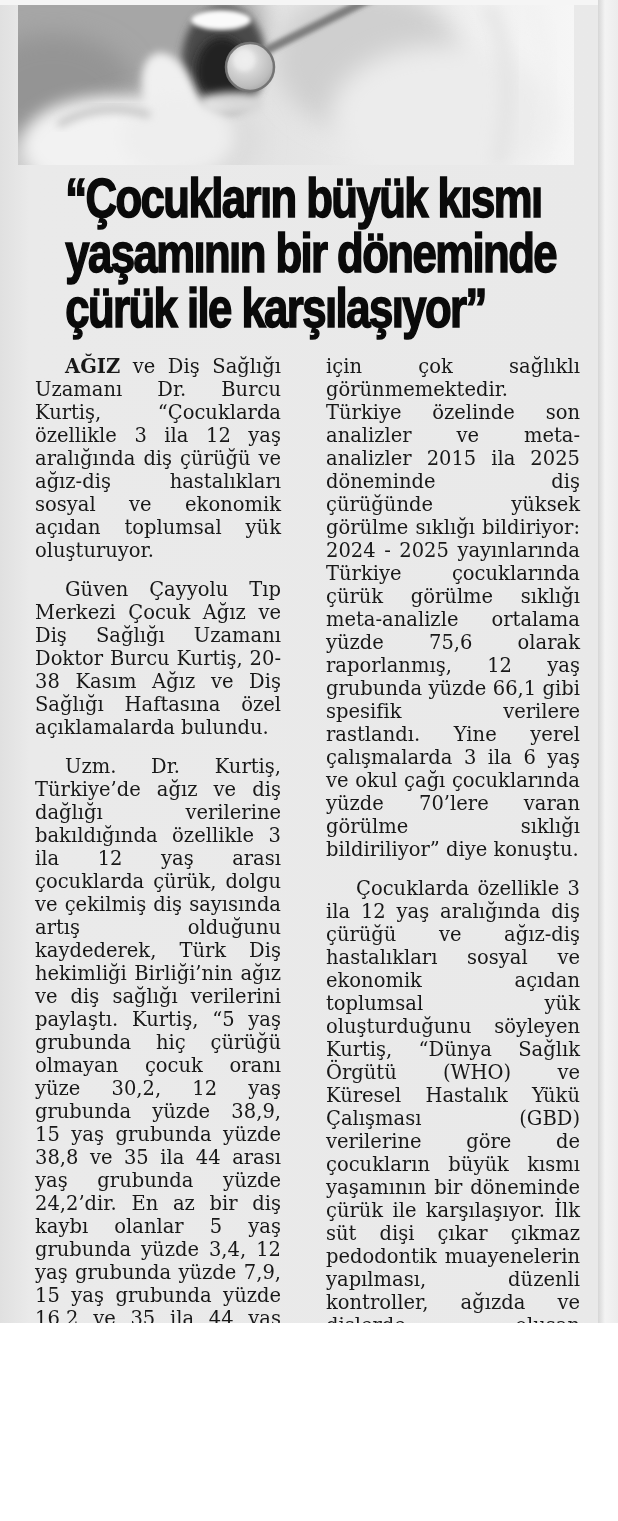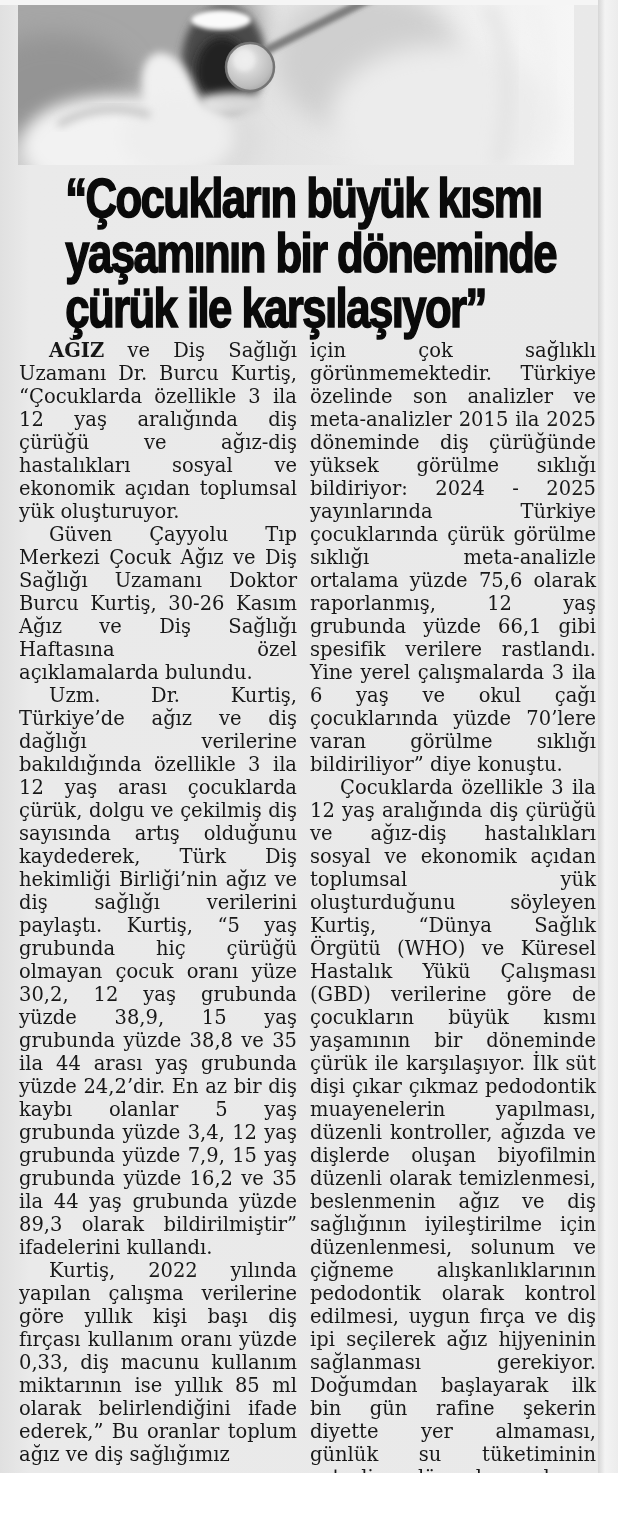--- a/index.html
+++ b/index.html
@@ -1,17 +1,17 @@
 <!DOCTYPE html>
 <html lang="tr"><head>
 <meta charset="utf-8">
 <style>
   html,body{margin:0;padding:0;}
   body{width:618px;background:#ffffff;font-family:"DejaVu Serif",serif;}
-  .page{position:relative;width:618px;height:1521px;overflow:hidden;background:#fdba74;}
+  .page{position:relative;width:618px;height:1323px;overflow:hidden;background:#fdba74;}
 
   .content-bg{position:absolute;left:0;top:0;width:598px;height:1473px;
       background:linear-gradient(90deg,#e0e0e0 0px,#eaeaea 30px,#e9e9e9 100%);}
   .edge-band{position:absolute;left:598px;top:0;width:20px;height:1473px;
       background:linear-gradient(90deg,#d6d6d6 0%,#f3f3f3 35%,#ececec 100%);}
   .top-strip{position:absolute;left:0;top:0;width:598px;height:5px;background:#f5f5f5;}
   .bottom-strip{position:absolute;left:0;top:1473px;width:618px;height:48px;background:#ffffff;}
 
   .photo{position:absolute;left:18px;top:5px;width:556px;height:160px;overflow:hidden;background:#e8e8e8;}
 
@@ -20,21 +20,21 @@
       font-size:56px;line-height:55px;letter-spacing:-2px;color:#0a0a0a;
       -webkit-text-stroke:1.6px #0a0a0a;
       transform:scaleX(0.78);transform-origin:50% 0;}
   .hl-line{white-space:nowrap;}
 
   .columns{position:absolute;left:19px;top:339px;width:577px;display:flex;gap:13px;}
   .col{font-size:19.5px;line-height:23px;color:#181818;text-align:justify;
       hyphens:auto;-webkit-hyphens:auto;}
   .col-left{width:278px;}
   .col-right{width:286px;}
-  .para{margin:0;}
+  .para{margin:16px;}
   .para.indent{text-indent:30px;}
   .para b{font-weight:700;}
 </style>
 </head>
 <body>
 
 <div class="page">
   <div class="content-bg" style="background-color: rgb(233, 233, 233);"></div>
   <div class="edge-band"></div>
   <div class="top-strip"></div>
@@ -90,21 +90,21 @@
 
   <h1 class="headline" style="color: rgb(10, 10, 10);">
       <div class="hl-line">“Çocukların büyük kısmı</div>
       <div class="hl-line">yaşamının bir döneminde</div>
       <div class="hl-line">çürük ile karşılaşıyor”</div>
     </h1>
 
   <div class="columns">
     <div class="col col-left" style="color: rgb(24, 24, 24);">
         <p class="para indent"><b>AĞIZ</b> ve Diş Sağlığı Uzamanı Dr. Burcu Kurtiş, “Çocuklarda özellikle 3 ila 12 yaş aralığında diş çürüğü ve ağız-diş hastalıkları sosyal ve ekonomik açıdan toplumsal yük oluşturuyor.</p>
-        <p class="para indent">Güven Çayyolu Tıp Merkezi Çocuk Ağız ve Diş Sağlığı Uzamanı Doktor Burcu Kurtiş, 30-26 Kasım Ağız ve Diş Sağlığı Haftasına özel açıklamalarda bulundu.</p>
+        <p class="para indent">Güven Çayyolu Tıp Merkezi Çocuk Ağız ve Diş Sağlığı Uzamanı Doktor Burcu Kurtiş, 20-38 Kasım Ağız ve Diş Sağlığı Haftasına özel açıklamalarda bulundu.</p>
         <p class="para indent">Uzm. Dr. Kurtiş, Türkiye’de ağız ve diş dağlığı verilerine bakıldığında özellikle 3 ila 12 yaş arası çocuklarda çürük, dolgu ve çekilmiş diş sayısında artış olduğunu kaydederek, Türk Diş hekimliği Birliği’nin ağız ve diş sağlığı verilerini paylaştı. Kurtiş, “5 yaş grubunda hiç çürüğü olmayan çocuk oranı yüze 30,2, 12 yaş grubunda yüzde 38,9, 15 yaş grubunda yüzde 38,8 ve 35 ila 44 arası yaş grubunda yüzde 24,2’dir. En az bir diş kaybı olanlar 5 yaş grubunda yüzde 3,4, 12 yaş grubunda yüzde 7,9, 15 yaş grubunda yüzde 16,2 ve 35 ila 44 yaş grubunda yüzde 89,3 olarak bildirilmiştir” ifadelerini kullandı.</p>
         <p class="para indent">Kurtiş, 2022 yılında yapılan çalışma verilerine göre yıllık kişi başı diş fırçası kullanım oranı yüzde 0,33, diş macunu kullanım miktarının ise yıllık 85 ml olarak belirlendiğini ifade ederek,” Bu oranlar toplum ağız ve diş sağlığımız</p>
       </div>
     <div class="col col-right" style="color: rgb(24, 24, 24);">
         <p class="para">için çok sağlıklı görünmemektedir. Türkiye özelinde son analizler ve meta-analizler 2015 ila 2025 döneminde diş çürüğünde yüksek görülme sıklığı bildiriyor: 2024 - 2025 yayınlarında Türkiye çocuklarında çürük görülme sıklığı meta-analizle ortalama yüzde 75,6 olarak raporlanmış, 12 yaş grubunda yüzde 66,1 gibi spesifik verilere rastlandı. Yine yerel çalışmalarda 3 ila 6 yaş ve okul çağı çocuklarında yüzde 70’lere varan görülme sıklığı bildiriliyor” diye konuştu.</p>
         <p class="para indent">Çocuklarda özellikle 3 ila 12 yaş aralığında diş çürüğü ve ağız-diş hastalıkları sosyal ve ekonomik açıdan toplumsal yük oluşturduğunu söyleyen Kurtiş, “Dünya Sağlık Örgütü (WHO) ve Küresel Hastalık Yükü Çalışması (GBD) verilerine göre de çocukların büyük kısmı yaşamının bir döneminde çürük ile karşılaşıyor. İlk süt dişi çıkar çıkmaz pedodontik muayenelerin yapılması, düzenli kontroller, ağızda ve dişlerde oluşan biyofilmin düzenli olarak temizlenmesi, beslenmenin ağız ve diş sağlığının iyileştirilme için düzenlenmesi, solunum ve çiğneme alışkanlıklarının pedodontik olarak kontrol edilmesi, uygun fırça ve diş ipi seçilerek ağız hijyeninin sağlanması gerekiyor. Doğumdan başlayarak ilk bin gün rafine şekerin diyette yer almaması, günlük su tüketiminin yeterli düzeyde olması sağlanarak çocuklarımızın ağız ve sağlıklarının iyileştirilebilmesi mümkündür” ifadelerini kullandı. </p>
       </div>
   </div>
 
   <div class="bottom-strip"></div>

